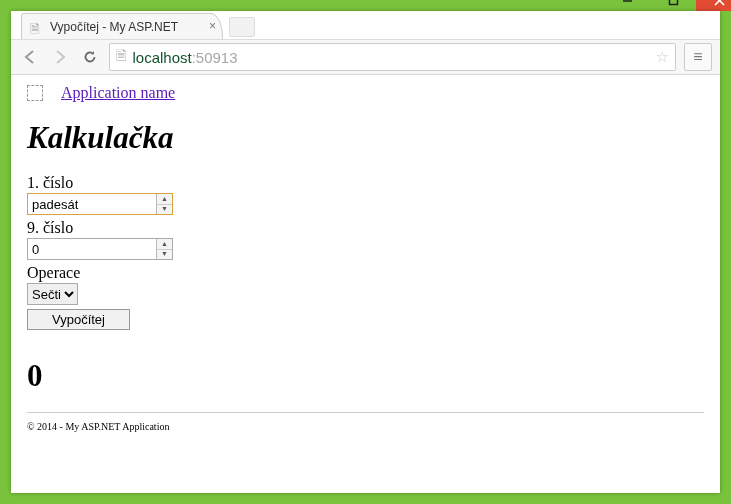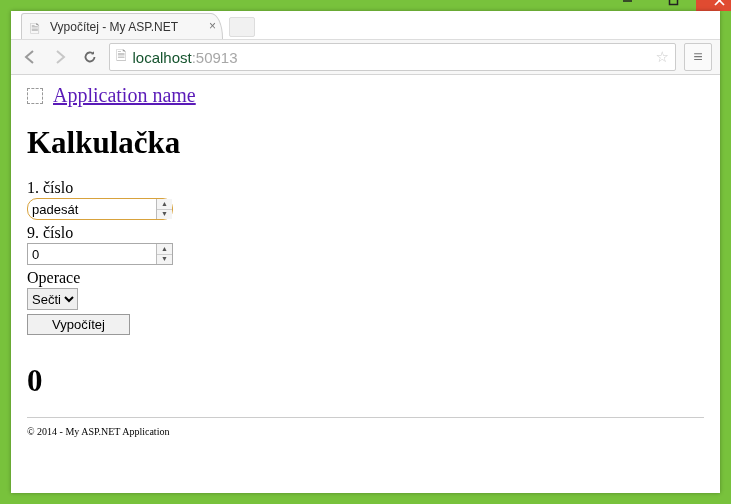--- a/index.html
+++ b/index.html
@@ -140,51 +140,51 @@
   .page {
     flex: 1;
     padding: 9px 16px 10px 16px;
     font-family: "Times New Roman", Times, serif;
     font-size: 16px;
     color:#000;
     overflow:hidden;
   }
   .page a { color:#5a1ab8; }
   .appname-row {
-    display:flex; align-items:center; gap:10px;
-    font-size:20px;
+    display:flex; align-items:center; gap:18px;
+    font-size:16px;
   }
   .appname-row .placeholder {
     display:inline-block;
     width:14px; height:14px;
     border:1px dashed #999;
     font-size:10px; color:#aaa;
   }
   h1.page-title {
     font-size: 31px;
     font-weight: bold;
     margin: 18px 0 18px 0;
+    font-style: italic;
   }
   .field-row { margin: 4px 0 1px 0; }
   .num-wrap { display:flex; align-items:center; gap:8px; margin-bottom:2px; }
   .num-input {
     border: 1px solid #aaa;
     height: 22px;
     width: 146px;
     font-family: Arial, sans-serif;
     font-size: 13px;
     padding: 0 18px 0 4px;
     box-sizing: border-box;
     position: relative;
     background:#fff;
   }
   .num-input.invalid {
     border-color: #d8a23c;
     color:#000;
-    border-radius:10px;
   }
   .num-box { position:relative; display:inline-block; }
   .spinner {
     position:absolute; right:1px; top:1px;
     width:15px; height:20px;
     border-left:1px solid #bbb;
     display:flex; flex-direction:column;
   }
   .spinner div {
     flex:1; display:flex; align-items:center; justify-content:center;

